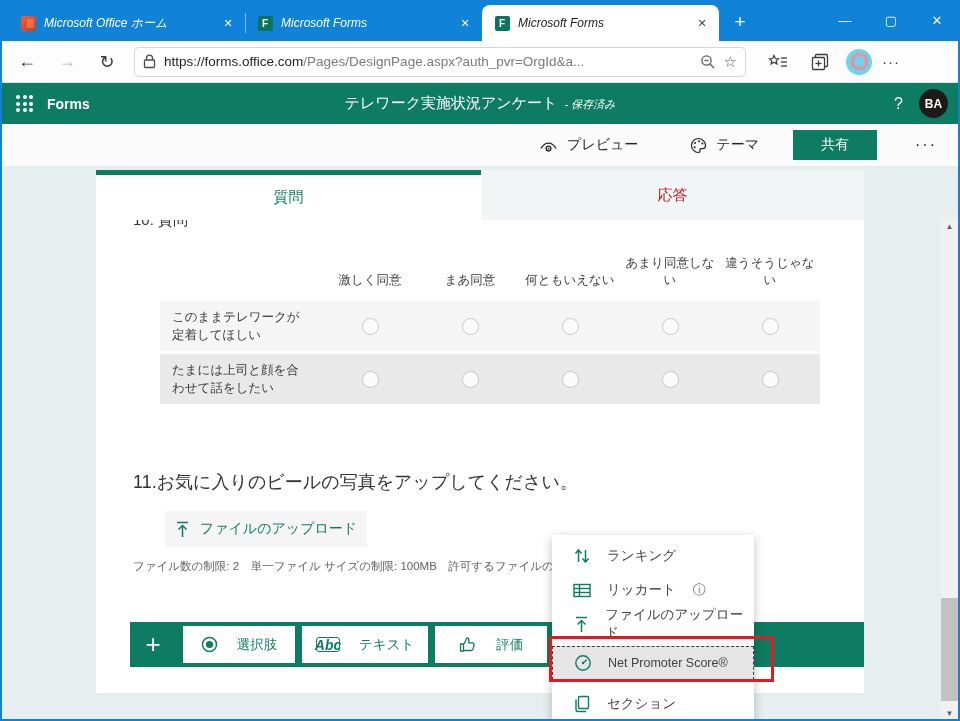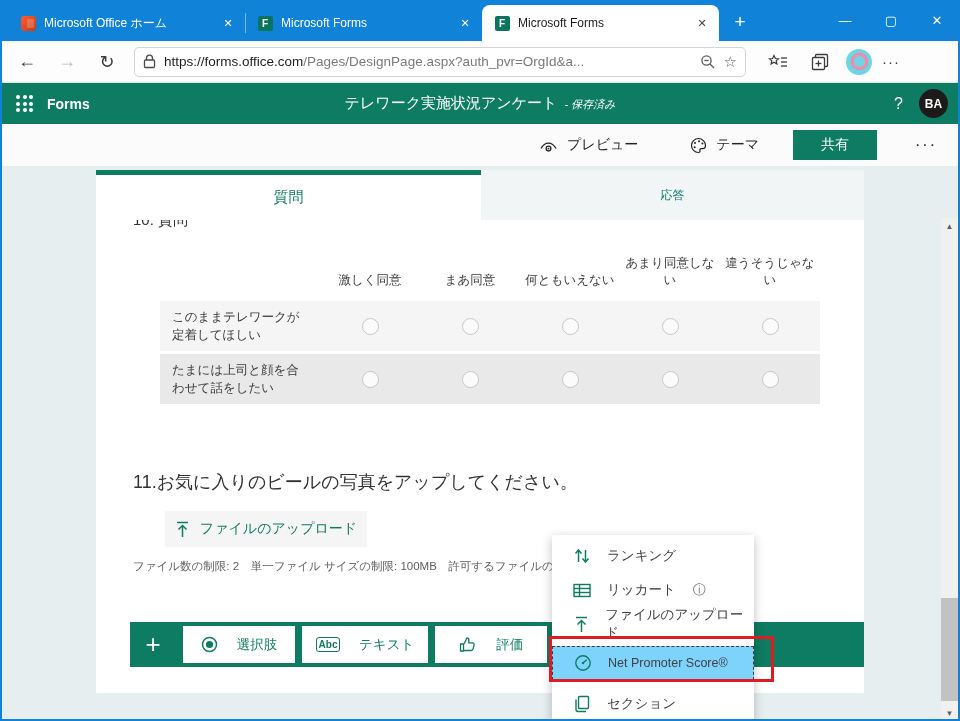--- a/index.html
+++ b/index.html
@@ -4,21 +4,21 @@
 <style>
   * { margin:0; padding:0; box-sizing:border-box; }
   html,body { width:960px; height:721px; }
   body { font-family:"Liberation Sans","DejaVu Sans",sans-serif; }
   #window { position:relative; width:960px; height:721px; background:#e7eef0; overflow:hidden; }
 
   
   .titlebar { height:41px; background:#1082d8; display:flex; align-items:flex-end; padding-left:8px; }
   .tab { width:237px; height:36px; display:flex; align-items:center; gap:8px; padding:0 8px 0 12px;
          color:#fff; font-size:12px; position:relative; }
-  .tab .tlabel { flex:1; white-space:nowrap; overflow:hidden; text-overflow:ellipsis; }
+  .tab .tlabel { flex:1; white-space:nowrap; overflow:hidden; text-overflow:ellipsis;font-style:italic; }
   .tab .tclose { font-size:11px; width:18px; height:18px; display:flex; align-items:center; justify-content:center; }
   .tab.inactive + .tab.inactive::before { content:""; position:absolute; left:0; top:8px; height:20px; width:1px; background:rgba(255,255,255,.45); }
   .tab.active { background:#fff; color:#1b1b1b; border-radius:8px 8px 0 0; }
   .favicon { width:16px; height:16px; flex:0 0 16px; display:flex; align-items:center; justify-content:center; }
   .office-logo { width:15px; height:15px; border-radius:3px; background:linear-gradient(135deg,#ff5c2c,#c43e1c); position:relative; }
   .office-logo::after { content:""; position:absolute; right:2px; top:3px; width:7px; height:9px; background:#fff3; border-radius:1px; }
   .forms-logo { width:15px; height:15px; border-radius:2px; background:#0a755c; color:#fff; font-size:10px; font-weight:bold;
                 display:flex; align-items:center; justify-content:center; }
   .newtab { width:30px; height:30px; margin:0 0 4px 6px; color:#fff; font-size:19px; display:flex; align-items:center; justify-content:center; }
   .tb-space { flex:1; }
@@ -62,21 +62,21 @@
   .act.theme { margin-right:34px; }
   .sharebtn { width:84px; height:30px; background:#0e7c62; color:#fff; font-size:14px; display:flex; align-items:center; justify-content:center; margin-right:38px; }
   .moreact { font-size:16px; letter-spacing:2px; color:#252423; }
 
   
   .content { position:relative; height:555px; background:#e7eef0; overflow:hidden; }
   .card { position:absolute; left:96px; top:4px; width:768px; height:523px; background:#fff; }
   .tabrow { display:flex; height:50px; }
   .tab-q { width:385px; background:#fff; border-top:5px solid #0e7c62; color:#0e7c62; font-size:15px;
            display:flex; align-items:center; justify-content:center; }
-  .tab-r { flex:1; background:#f2f5f5; color:#0f766e; font-size:12px; display:flex; align-items:center; justify-content:center;text-align:center; }
+  .tab-r { flex:1; background:#f2f5f5; color:#b91c1c; font-size:15px; display:flex; align-items:center; justify-content:center;text-align:center; }
   .card-body { position:relative; height:473px; overflow:hidden; }
   .clipline { height:11px; overflow:hidden; margin-left:37px; }
   .clipline span { display:block; margin-top:-9px; font-size:15px; color:#333; }
 
   .matrix { margin:11px 0 0 64px; width:660px; font-size:12.5px; color:#3b3b3b; }
   .mgrid { display:grid; grid-template-columns:160px repeat(5,100px); }
   .mhead { height:56px; }
   .mhead .hcell { display:flex; align-items:flex-end; justify-content:center; text-align:center; padding-bottom:9px; line-height:1.35; }
   .mrow { height:50px; margin-top:3px; }
   .mrow .lcell { display:flex; align-items:center; padding:4px 10px 4px 12px; line-height:1.45; }
@@ -87,29 +87,29 @@
 
   .q11 { margin:66px 0 0 37px; font-size:18px; color:#333; }
   .uploadbtn { margin:17px 0 0 69px; width:202px; height:36px; background:#f5f5f5; color:#0e7c62; font-size:14px;
                display:flex; align-items:center; justify-content:center; gap:10px; }
   .constraints { margin:12px 0 0 37px; font-size:11.5px; color:#5f5f5f; }
 
   .addbar { position:absolute; left:34px; top:402px; width:734px; height:45px; background:#0e7c62; display:flex; align-items:center; }
   .plus-sq { width:46px; height:45px; color:#fff; font-size:26px; font-weight:300; display:flex; align-items:center; justify-content:center; }
   .qtypebtn { height:37px; min-width:112px; background:#fff; color:#0e7c62; font-size:13.5px; margin-left:7px; padding:8px 14px;
               display:flex; align-items:center; justify-content:center; gap:19px; border:none; }
-  .abcbox { width:24px; height:15px; border:1.5px solid #0e7c62; border-radius:3px; font-size:10px; font-weight:bold;
-            display:flex; align-items:center; justify-content:center; }
+  .abcbox { width:24px; height:15px; border:1.5px solid #0e7c62; border-radius:3px; font-size:14px; font-weight:bold;
+            display:flex; align-items:center; justify-content:center;font-style:italic; }
 
   
   .menu { position:absolute; left:552px; top:369px; width:202px; height:186px; background:#fff;
           box-shadow:0 3px 10px rgba(0,0,0,.25); padding-top:4px; z-index:20; }
   .mitem { height:34px; display:flex; align-items:center; gap:15px; padding:0 10px 0 20px; font-size:13.5px; color:#424242; }
   .mitem .micon { width:20px; display:flex; align-items:center; justify-content:center; color:#0e7c62; }
-  .mitem.nps { margin-top:5px; background:#7dd3fc; border:1px dashed #3a3a3a; font-size:12.5px; }
+  .mitem.nps { margin-top:5px; background:#e5e5e5; border:1px dashed #3a3a3a; font-size:12.5px; }
   .mitem.section { margin-top:7px; }
   .infoi { color:#767676; font-size:13px; margin-left:2px; }
 
   .redbox { position:absolute; left:549px; top:470px; width:225px; height:46px; border:3px solid #e01b24; z-index:30; pointer-events:none; }
 
   
   .scrollbar { position:absolute; left:941px; top:52px; width:17px; height:503px; background:#f0f0f0; z-index:10; }
   .sb-arrow { position:absolute; left:0; width:17px; height:16px; color:#606060; font-size:8px; display:flex; align-items:center; justify-content:center; }
   .sb-up { top:0; }
   .sb-down { bottom:0; }

